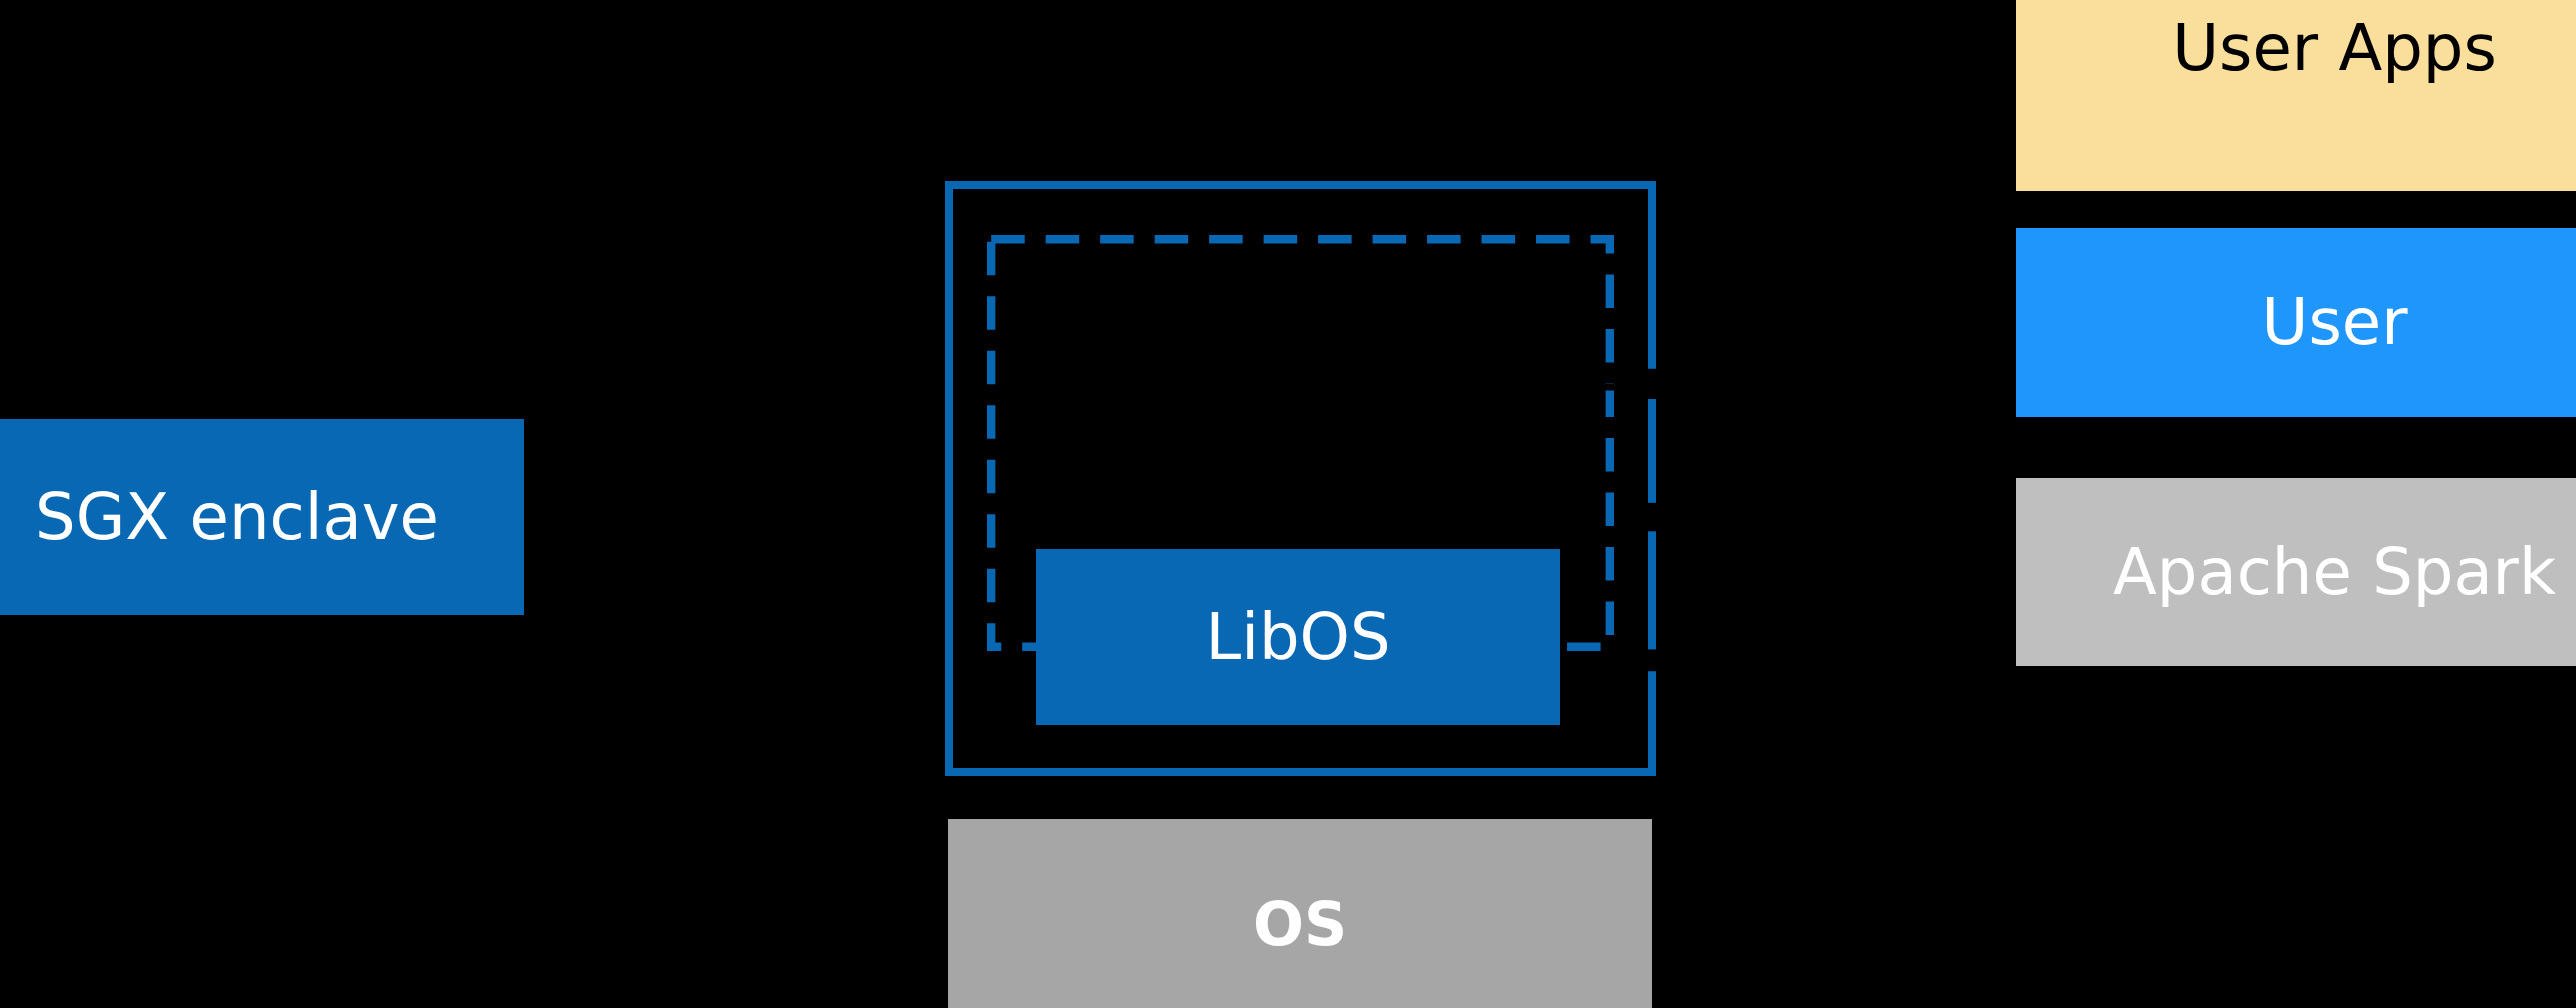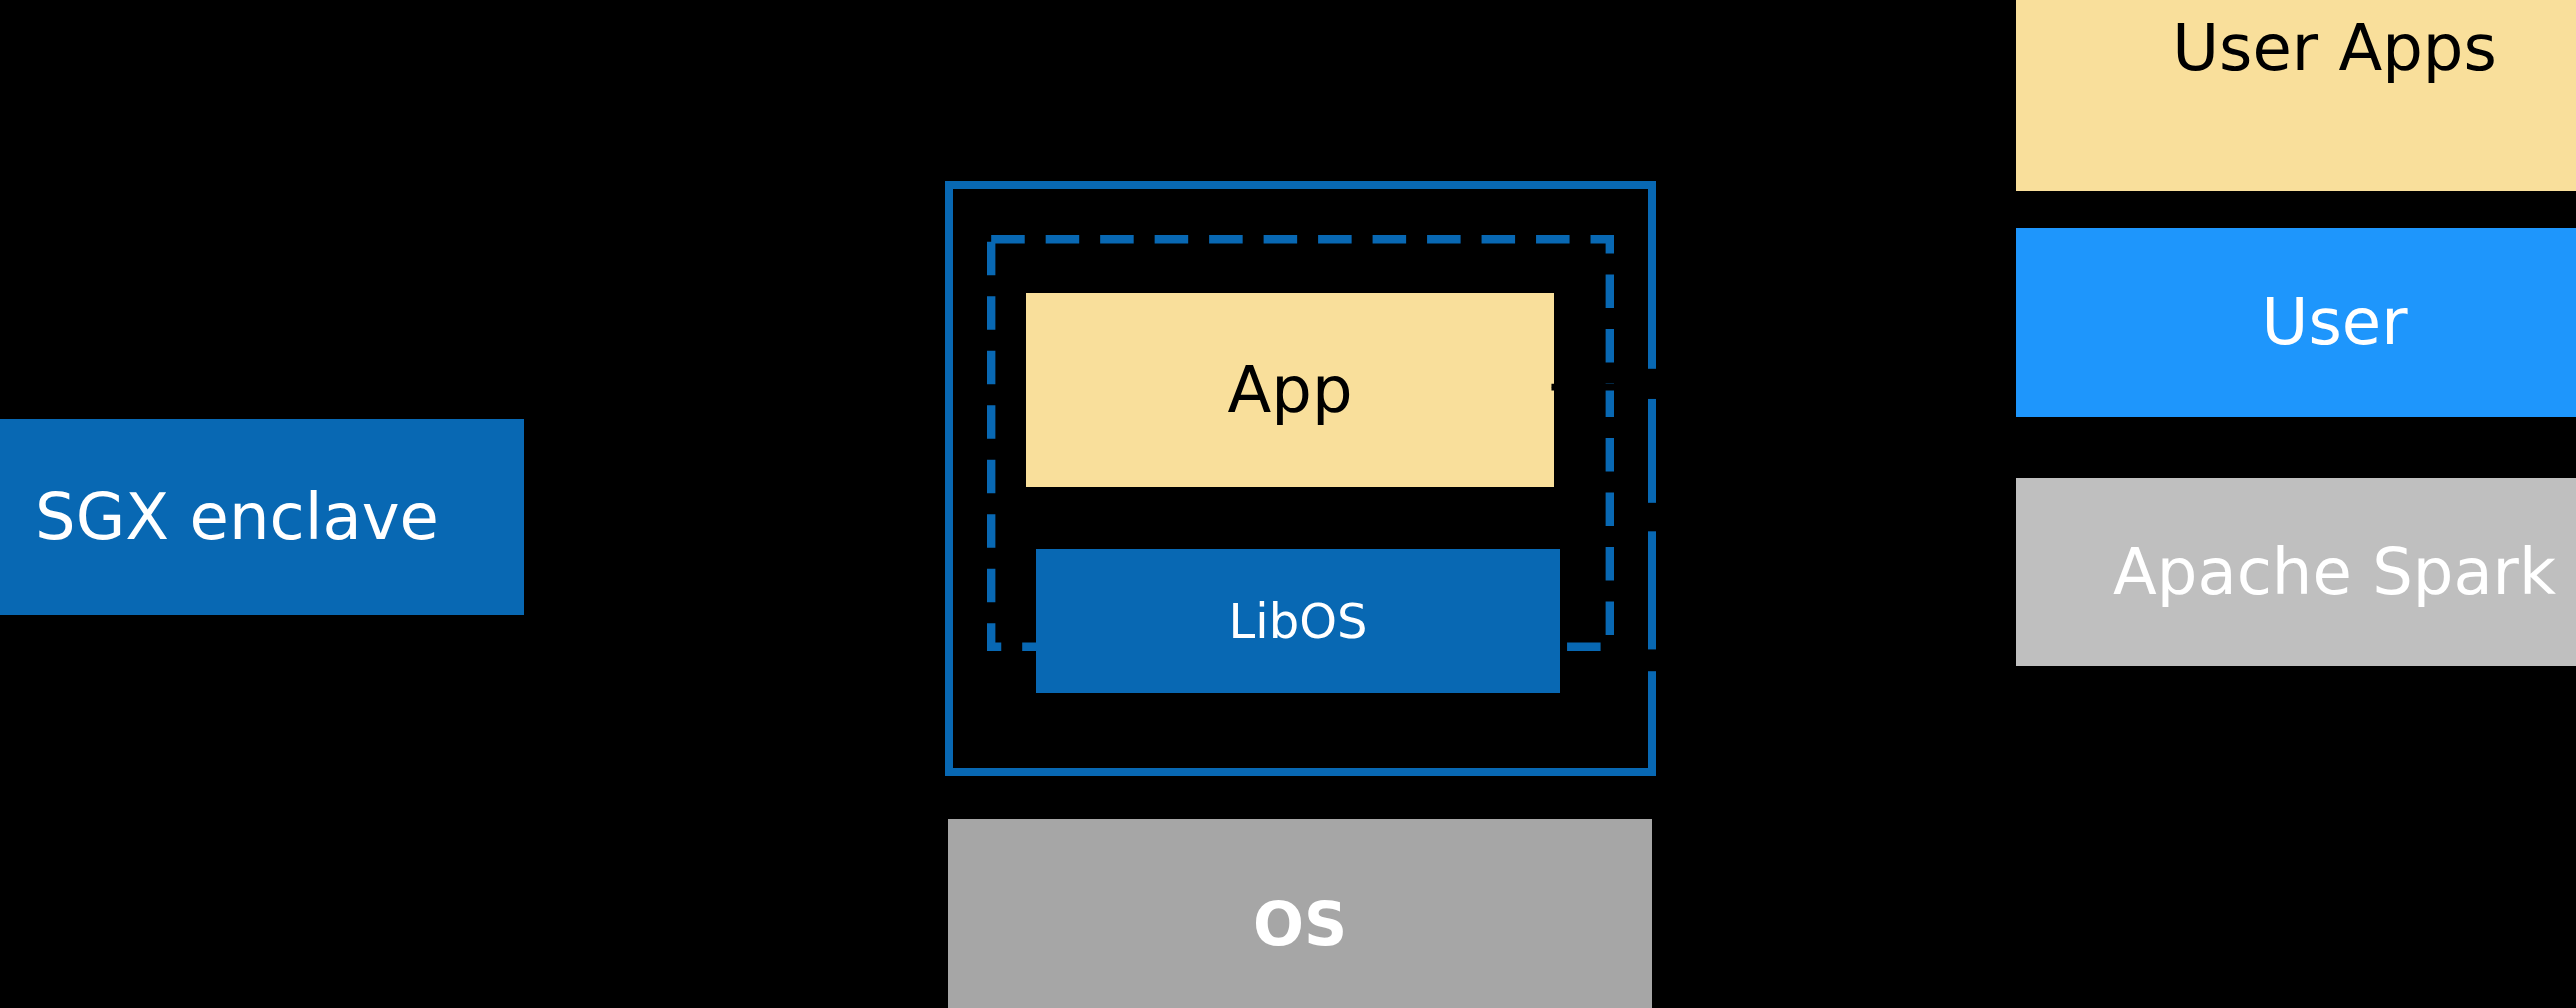--- a/index.html
+++ b/index.html
@@ -63,24 +63,24 @@
     width: 528px;
     height: 194px;
     background: #F9DF9B;
     color: #000000;
     font-size: 64px;
   }
   #libos-box {
     left: 1036px;
     top: 549px;
     width: 524px;
-    height: 144px;
+    height: 176px;
     background: #0868B3;
     color: #FFFFFF;
-    font-size: 48px;
+    font-size: 64px;
   }
   #os-box {
     left: 948px;
     top: 819px;
     width: 704px;
     height: 209px;
     background: #A6A6A6;
     color: #FFFFFF;
     font-size: 60px;
     font-weight: bold;
@@ -131,23 +131,20 @@
   </div>
 
   <div id="enclave-outer-boundary"></div>
 
   <div id="enclave-dashed-boundary">
     <svg width="627" height="416" viewBox="0 0 748 496">
       <rect x="5" y="5" width="738" height="486" fill="none" stroke="#0868B3" stroke-width="10" stroke-dasharray="40 25"></rect>
     </svg>
   </div>
 
-  <div class="box" id="app-box">
-    <span>App</span>
-  </div>
 
   <div class="box" id="libos-box">
     <span>LibOS</span>
   </div>
 
   <div class="box" id="os-box">
     <span>OS</span>
   </div>
 
   <div class="box" id="user-apps-box">

